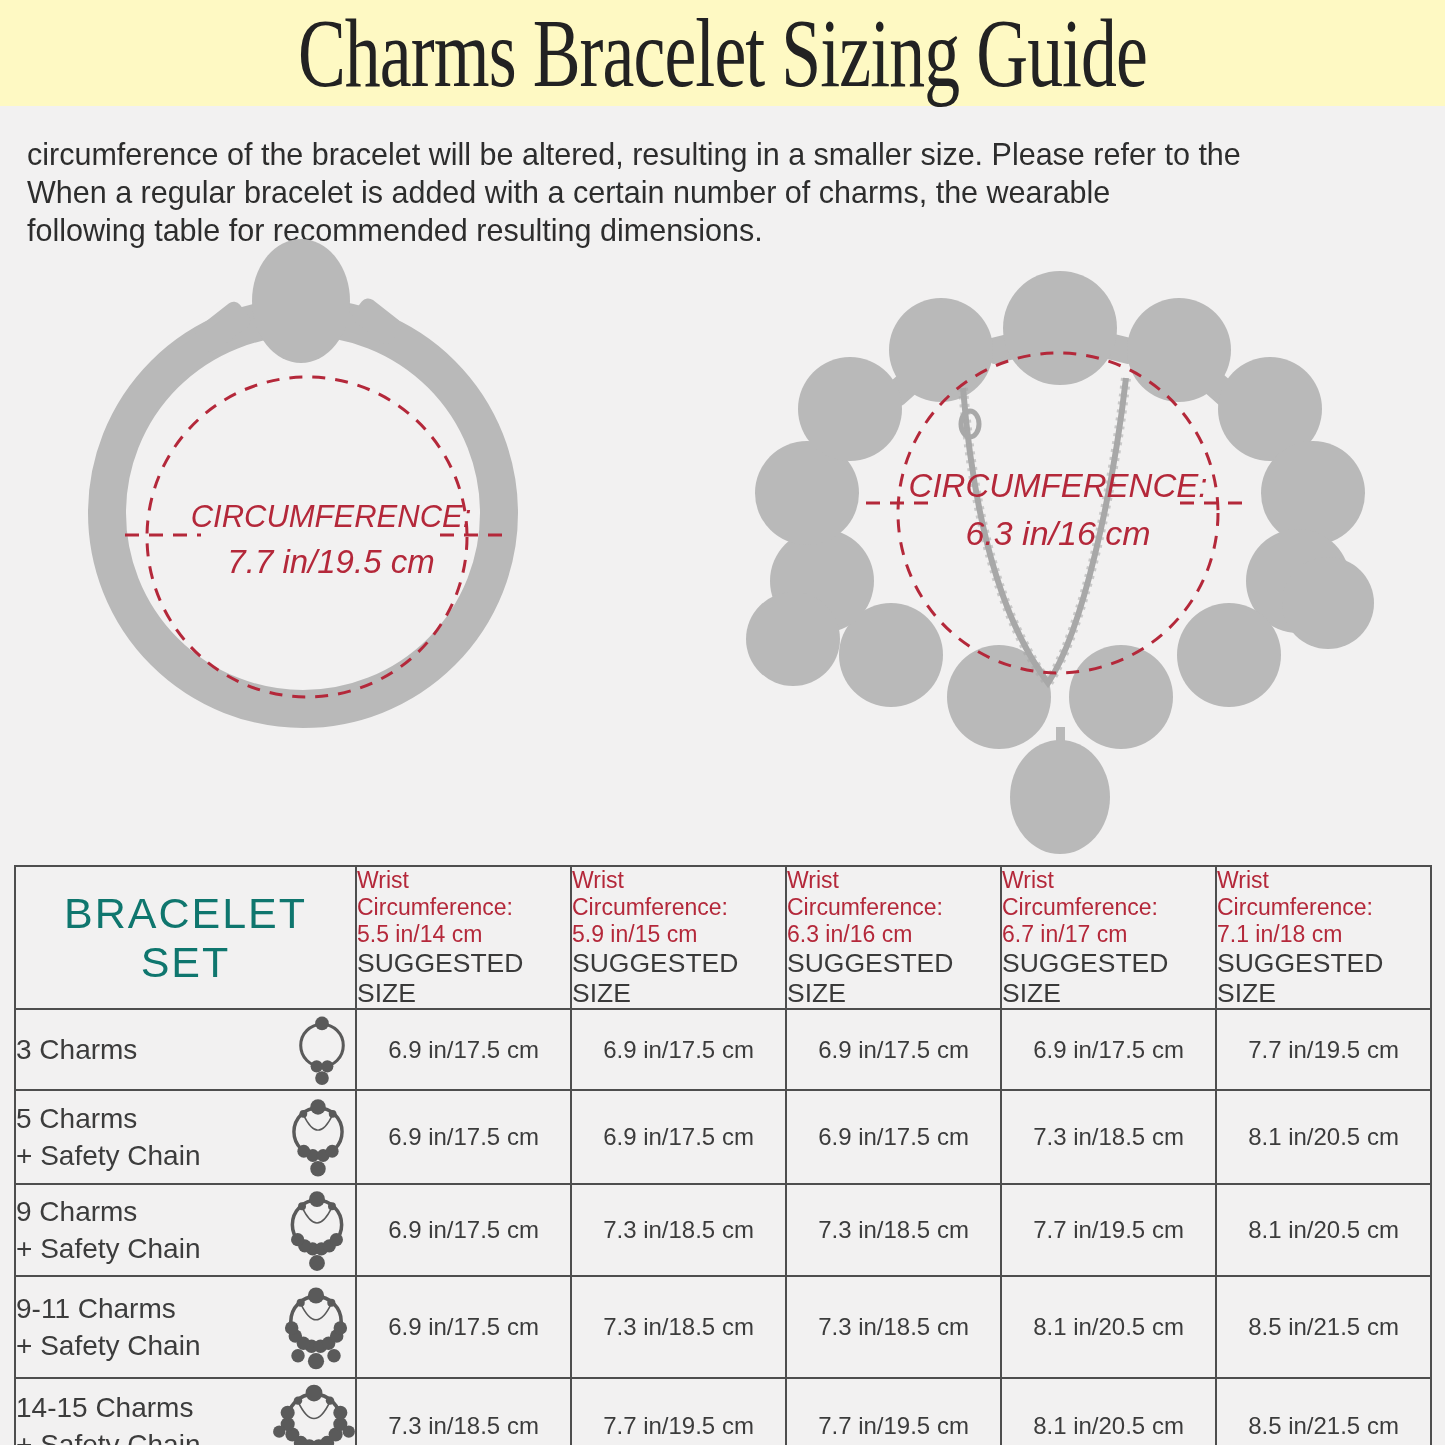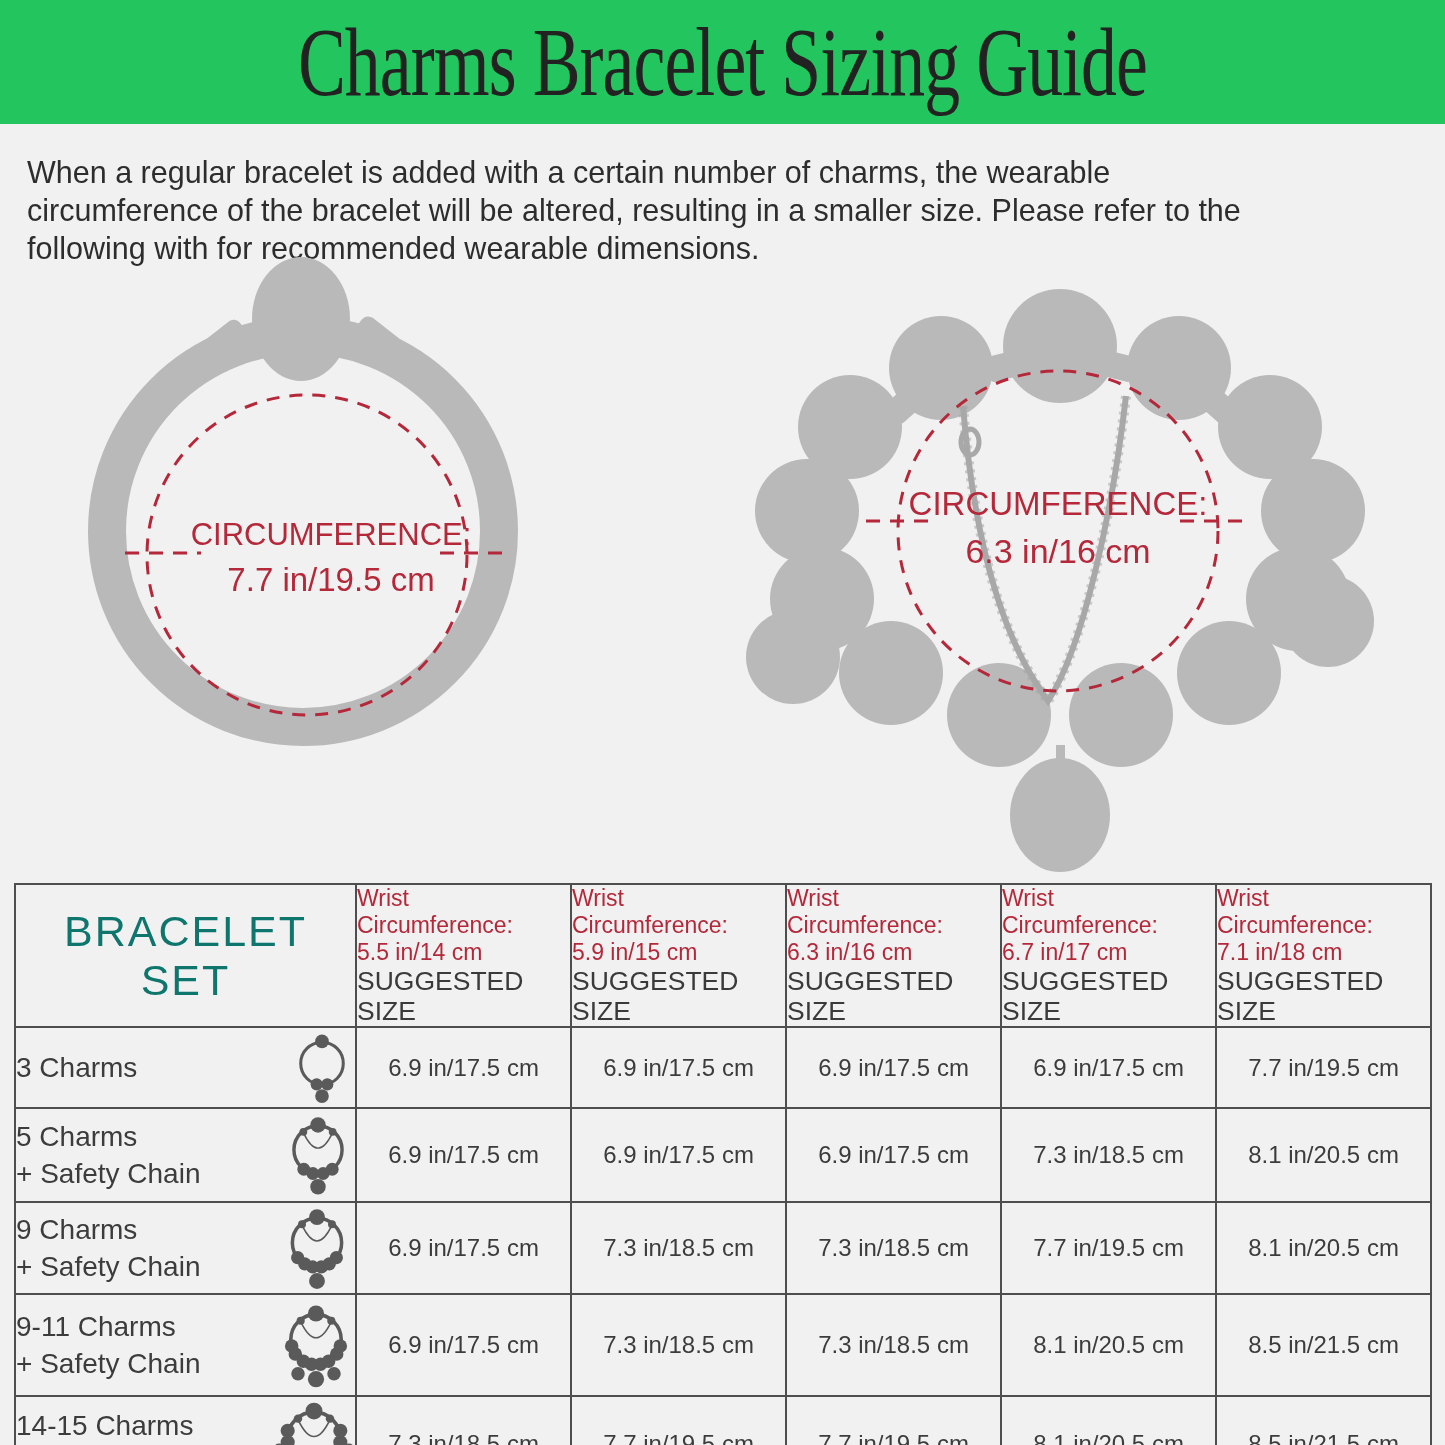--- a/index.html
+++ b/index.html
@@ -3,31 +3,31 @@
 <meta charset="utf-8">
 <style>
   html,body{margin:0;padding:0;}
   body{
     width:1445px;height:1445px;overflow:hidden;
     background:#f2f1f1;
     font-family:"Liberation Sans",sans-serif;
     color:#2d2d2d;
   }
   
-  .banner{height:124px;background:#22c55e;display:flex;align-items:center;justify-content:center;}
+  .banner{height:106px;background:#fef9c3;display:flex;align-items:center;justify-content:center;}
   .banner h1{
     margin:0;font-family:"Liberation Serif",serif;font-weight:400;
     font-size:78px;color:#222;letter-spacing:-1px;
     transform:scale(.92,1.25);transform-origin:center;white-space:nowrap;
   }
   
   .intro{margin:29px 20px 0 27px;font-size:30.5px;line-height:38px;color:#2d2d2d;}
   .intro div{white-space:nowrap;}
   
-  .figures{position:relative;height:612px;margin-top:4px;}
+  .figures{position:relative;height:612px;margin-top:4px;font-style:italic;}
   .fig-left{position:absolute;left:25px;top:-18px;}
   .fig-right{position:absolute;left:718px;top:-2px;}
   .meas-label{fill:#b4283a;font-family:"Liberation Sans",sans-serif;}
   
   table.sizing{border-collapse:collapse;table-layout:fixed;width:1417px;margin:0 0 0 14px;}
   table.sizing th,table.sizing td{border:2px solid #4e4e4e;padding:0;vertical-align:middle;}
   col.c-set{width:341px;}
   col.c-size{width:215px;}
   .th-set{font-size:43px;font-weight:400;letter-spacing:2px;color:#0f766e;text-align:center;height:104px;}
   .th-data{text-align:left;padding:10px 6px 10px 12px;height:104px;font-weight:400;}
@@ -41,23 +41,23 @@
   .bricon{display:block;}
 </style>
 </head>
 <body>
 
 <div class="banner">
   <h1>Charms Bracelet Sizing Guide</h1>
 </div>
 
 <div class="intro">
+  <div>circumference of the bracelet will be altered, resulting in a smaller size. Please refer to the</div>
   <div>When a regular bracelet is added with a certain number of charms, the wearable</div>
-  <div>circumference of the bracelet will be altered, resulting in a smaller size. Please refer to the</div>
-  <div>following with for recommended wearable dimensions.</div>
+  <div>following table for recommended resulting dimensions.</div>
 </div>
 
 <div class="figures">
 
   <svg class="fig-left" width="560" height="612" viewBox="0 0 560 612">
     <circle cx="278" cy="278" r="196" fill="none" stroke="#b9b9b9" stroke-width="38"></circle>
     <rect x="171" y="77" width="54" height="30" rx="8" fill="#b9b9b9" transform="rotate(-38 198 92)"></rect>
     <rect x="328" y="72" width="48" height="28" rx="8" fill="#b9b9b9" transform="rotate(38 352 86)"></rect>
     <ellipse cx="276" cy="66" rx="49" ry="62" fill="#b9b9b9"></ellipse>
     <circle cx="282" cy="302" r="160" fill="none" stroke="#b4283a" stroke-width="3" stroke-dasharray="13 10"></circle>

